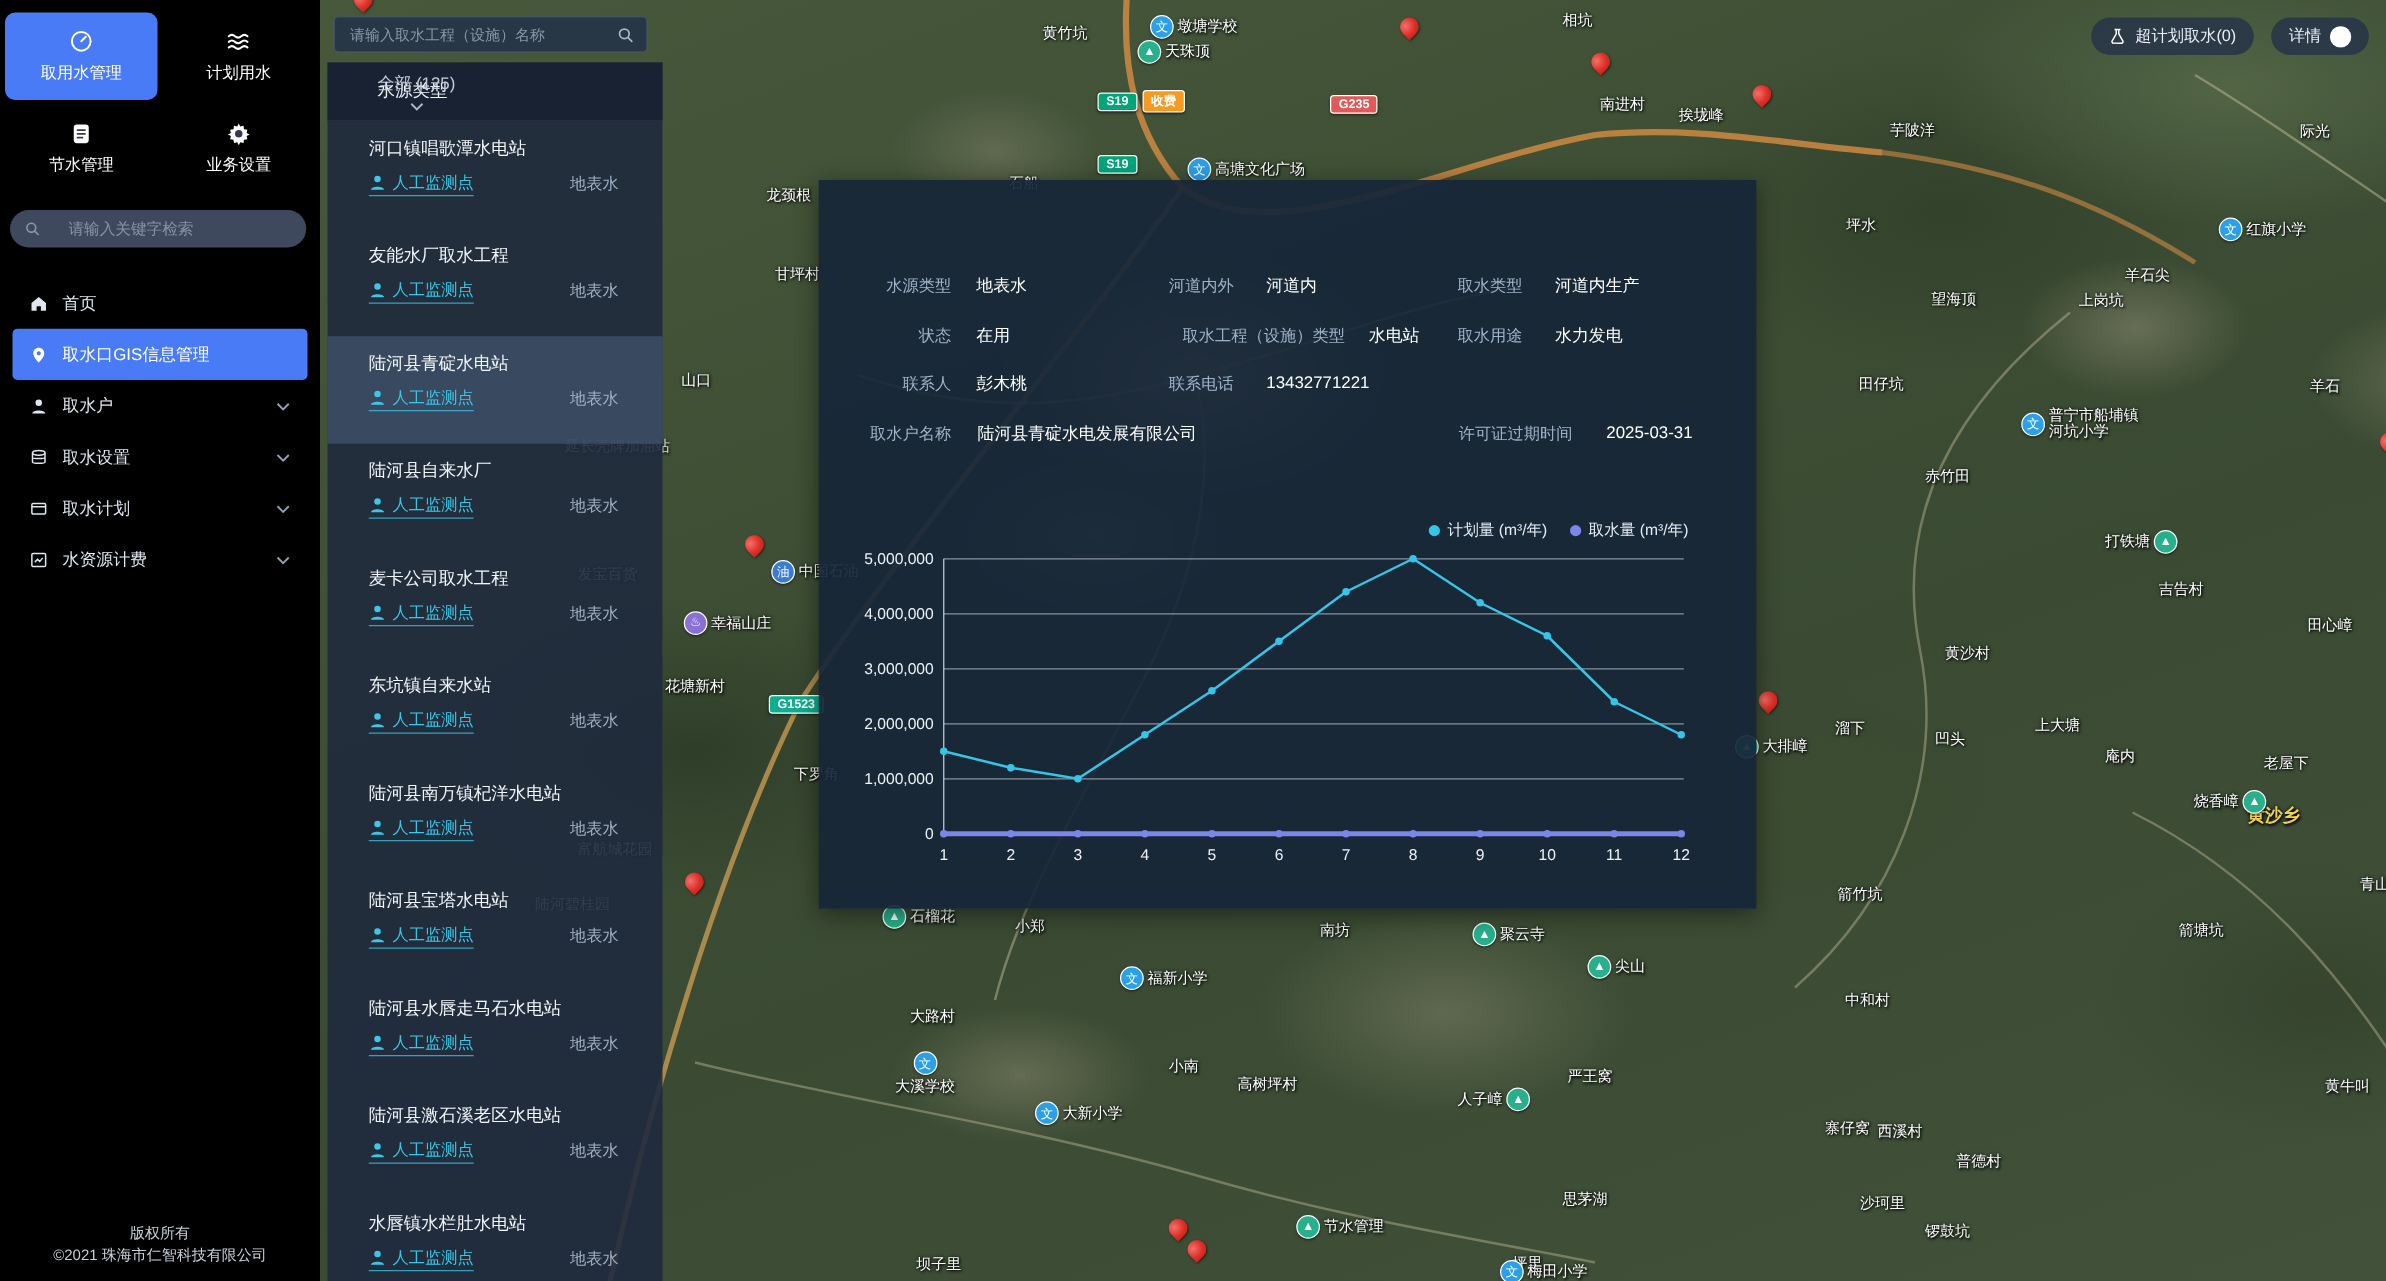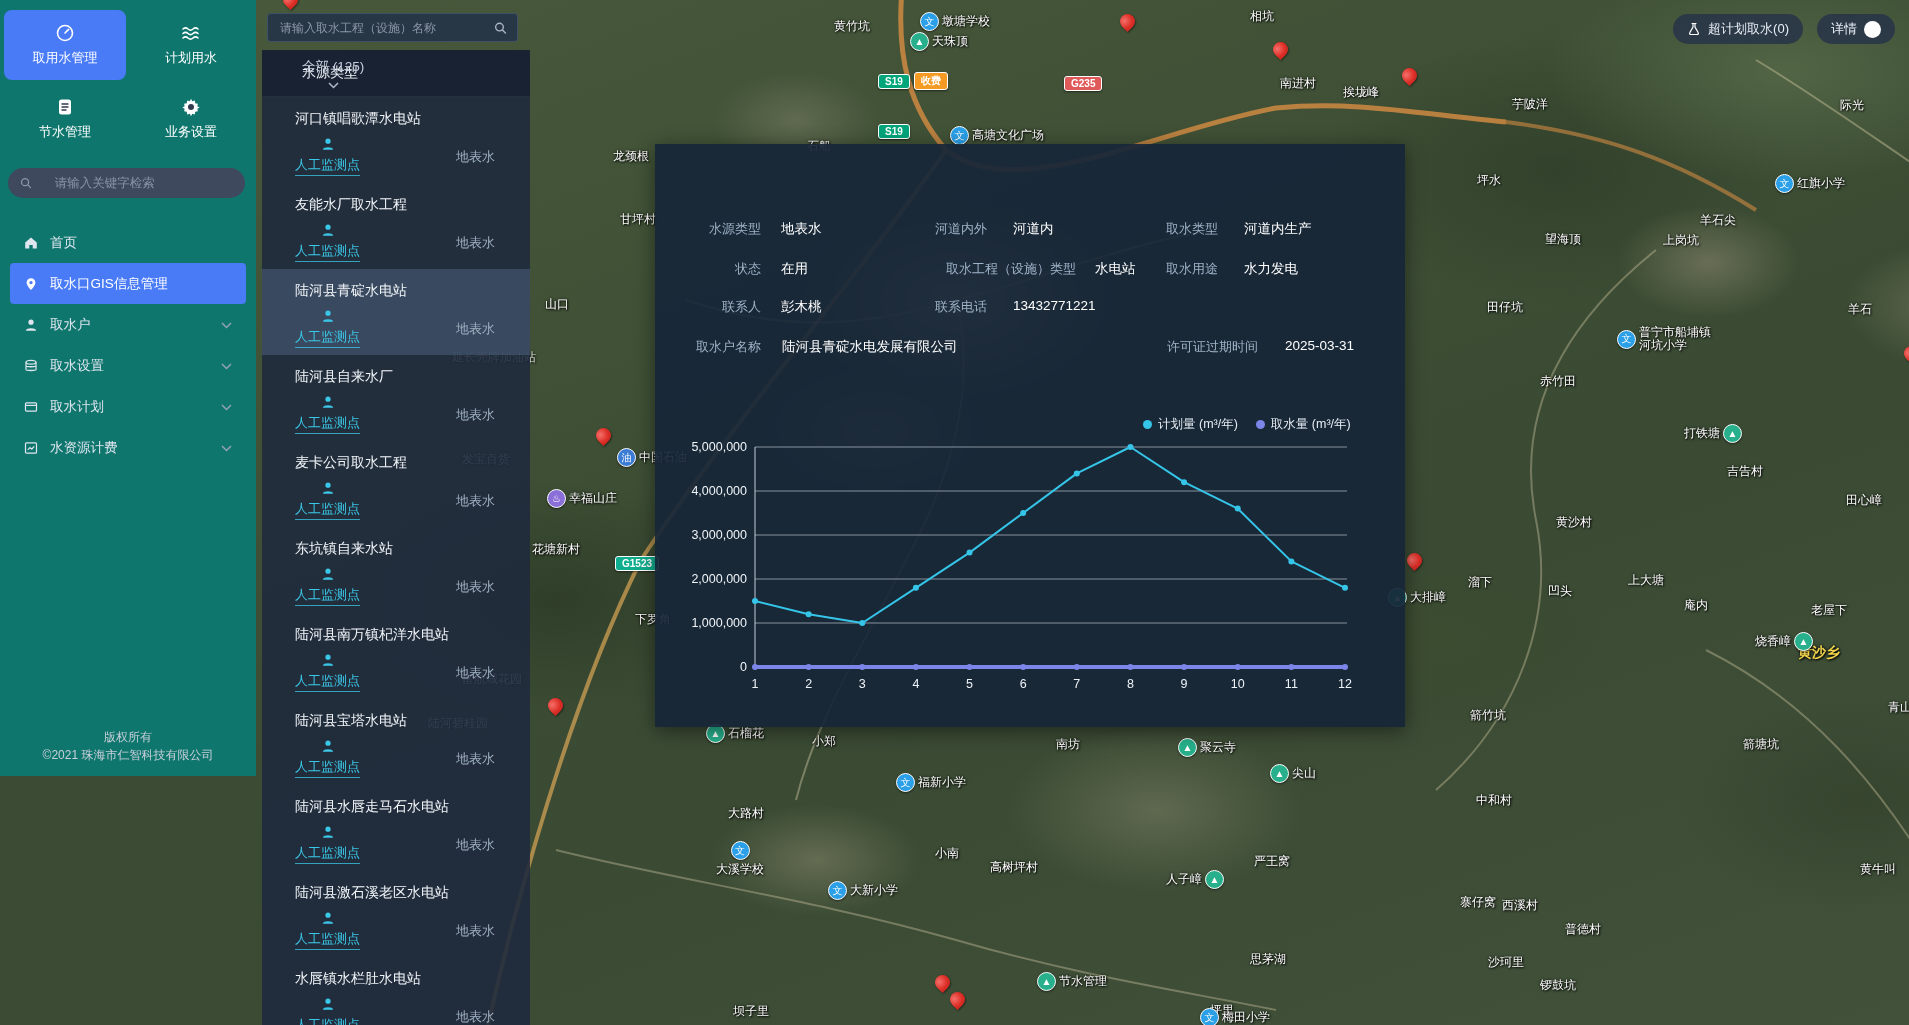--- a/index.html
+++ b/index.html
@@ -41,21 +41,21 @@
   .rbadge{position:absolute;z-index:2;color:#fff;font-size:10px;font-weight:bold;padding:1px 6px;
     border-radius:3px;border:1px solid #fff;white-space:nowrap;box-shadow:0 1px 2px rgba(0,0,0,.5);}
 
   
   #ctl{position:absolute;right:14px;top:14px;z-index:9;display:flex;gap:14px;align-items:center;}
   .pillctl{height:30px;background:rgba(40,52,72,.88);border-radius:16px;display:flex;align-items:center;
     gap:7px;padding:0 14px;color:#e8eef6;font-size:13px;cursor:pointer;}
   .knob{width:17px;height:17px;border-radius:50%;background:#fff;}
 
   
-  #sidebar{position:absolute;left:0;top:0;width:256px;height:776px;background:#0f766e;z-index:10;}
+  #sidebar{position:absolute;left:0;top:0;width:256px;height:1025px;background:#000000;z-index:10;}
   #modgrid{position:absolute;left:4px;top:10px;width:248px;display:grid;grid-template-columns:122px 122px;grid-auto-rows:70px;gap:4px;}
   .modbtn{display:flex;flex-direction:column;align-items:center;justify-content:center;gap:6px;
     color:#fff;font-size:13px;border-radius:8px;cursor:pointer;}
   .modbtn.active{background:#4a7bf7;}
   .modbtn .mic{height:20px;display:flex;align-items:center;justify-content:center;}
   #sidesearch{position:absolute;left:8px;top:168px;width:237px;height:30px;background:#3e495e;border-radius:15px;
     display:flex;align-items:center;padding:0 12px;gap:21px;}
   #sidesearch input{background:transparent;border:none;outline:none;color:#cfd8e4;font-size:12.5px;width:100%;}
   #sidesearch input::placeholder{color:#8793a5;}
   #menu{position:absolute;left:0;top:222px;width:256px;}
@@ -74,21 +74,21 @@
   #plist{position:absolute;left:0;top:50px;width:268px;height:975px;background:rgba(31,42,61,.9);}
   #phead{height:47px;background:rgba(24,34,51,.92);display:flex;align-items:center;padding:0 20px 0 40px;
     border-bottom:1px solid rgba(255,255,255,.06);}
   #phead .ft{color:#f0f4f8;font-size:14px;}
   #phead .fv{margin-left:auto;color:#c3cddb;font-size:13.5px;display:flex;align-items:center;gap:6px;cursor:pointer;}
   .station{height:86px;padding:12px 35px 0 33px;cursor:pointer;}
   .station.selected{background:rgba(76,96,124,.55);}
   .s-name{color:#f2f6fa;font-size:14px;line-height:18px;white-space:nowrap;overflow:hidden;}
   .s-sub{margin-top:10px;display:flex;align-items:center;}
   .s-mon{color:#3bc8e8;font-size:13px;display:flex;align-items:center;gap:5px;
-    border-bottom:1px solid rgba(59,200,232,.75);padding-bottom:1px;flex-direction:column;}
+    border-bottom:1px solid rgba(59,200,232,.75);padding-bottom:1px;}
   .s-src{margin-left:auto;color:#9fb0c2;font-size:13px;}
 
   
   #modal{position:absolute;left:655px;top:144px;width:750px;height:583px;z-index:8;
     background:rgba(23,38,56,.93);box-shadow:0 4px 18px rgba(0,0,0,.45);}
   #mtitlebar{height:46px;display:flex;align-items:center;padding:0 28px 0 45px;border-bottom:1px solid rgba(140,170,200,.14);}
   #mtitle{color:#fff;font-size:15.5px;}
   #mclose{margin-left:auto;color:#cdd7e2;font-size:20px;cursor:pointer;line-height:1;}
   .fl{position:absolute;color:#9fb3c8;font-size:13px;text-align:right;}
   .fv{position:absolute;color:#fff;font-size:13.5px;font-weight:normal;flex-direction:column;}

